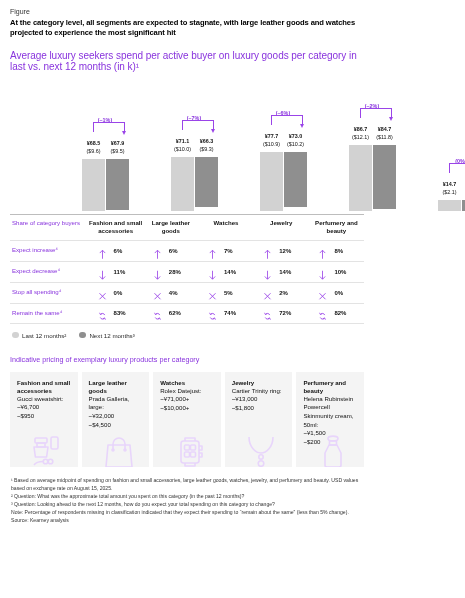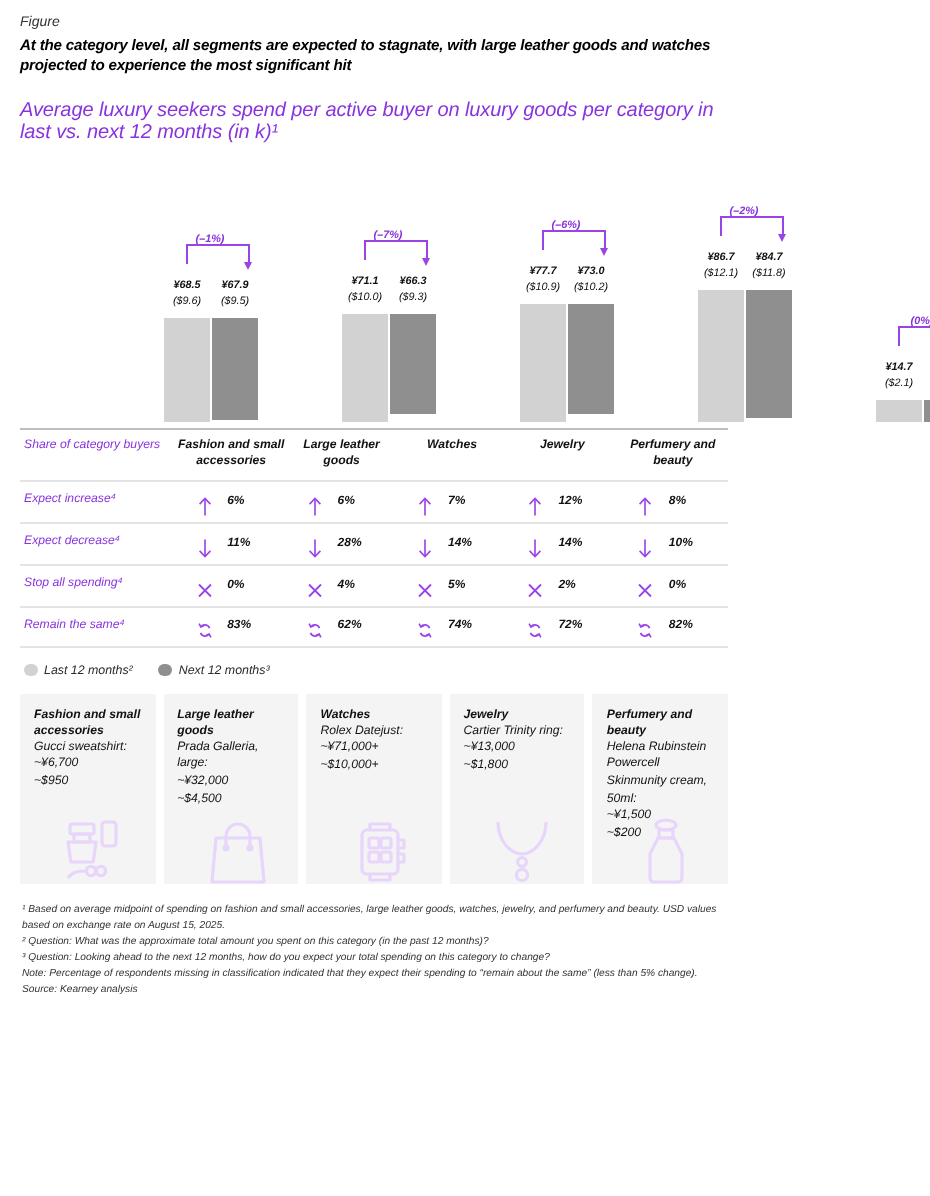--- a/index.html
+++ b/index.html
@@ -3,21 +3,21 @@
 <meta charset="utf-8">
 <style>
   * { box-sizing: border-box; margin: 0; padding: 0; }
   html, body {
     width: 465px; height: 598px;
     background: #ffffff;
     font-family: "Liberation Sans", sans-serif;
     color: #1a1a1a;
     overflow: hidden;
   }
-  .page { position: relative; width: 374px; height: 598px; padding: 8px 10px 0 10px; font-style: italic; }
+  .page { position: relative; width: 374px; height: 598px; padding: 8px 10px 0 10px; }
 
   
   .fig-label { font-size: 7px; color: #333; margin-bottom: 3px; }
   .headline { font-size: 7.6px; font-weight: bold; line-height: 1.35; color: #000; letter-spacing: -0.1px; }
   .subtitle { font-size: 10px; color: #8833dd; margin-top: 11px; letter-spacing: -0.05px; }
 
   
   .chart { position: relative; height: 130px; margin-top: 9px; }
   .cat-group { position: absolute; bottom: 0; height: 130px; }
   .bars { position: absolute; bottom: 0; left: 0; display: flex; gap: 1px; }
@@ -311,20 +311,21 @@
       <div class="lg">
         <span class="dot" style="background: rgb(210, 210, 210);"></span>
         <span>Last 12 months²</span>
       </div>
       <div class="lg">
         <span class="dot" style="background: rgb(143, 143, 143);"></span>
         <span>Next 12 months³</span>
       </div>
     </div>
 
+  <div class="price-title">Indicative pricing of exemplary luxury products per category</div>
   <div class="cards" id="cards">
       <div class="card">
         <h4>Fashion and small accessories</h4>
         <div class="prod">Gucci sweatshirt:</div>
         <div class="pr">~¥6,700</div>
         <div class="pr">~$950</div>
         <div class="ic-big"><svg width="40" height="34" viewBox="0 0 40 34" fill="none" stroke="currentColor" stroke-width="1.6" stroke-linejoin="round">
             <rect x="5" y="3" width="12" height="5" rx="1"></rect>
             <path d="M7 8h8v4H7z"></path>
             <path d="M4 12h14l-1.4 10H5.4z"></path>

